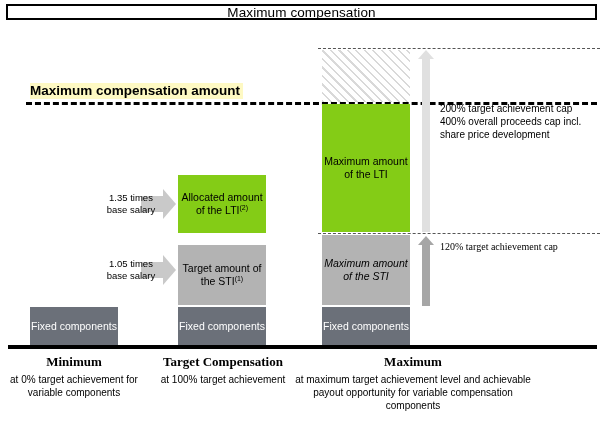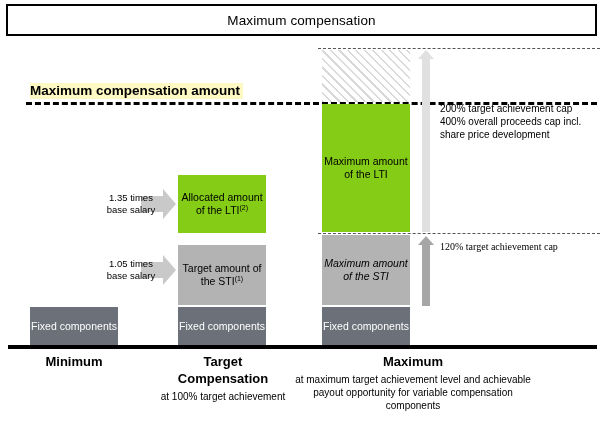--- a/index.html
+++ b/index.html
@@ -18,21 +18,21 @@
     background: #ffffff;
     overflow: hidden;
   }
 
   
   .title-box {
     position: absolute;
     left: 6px;
     top: 4px;
     width: 591px;
-    height: 32px;
+    height: 16px;
     border: 2px solid #000000;
     background: #ffffff;
     box-sizing: border-box;
     display: flex;
     align-items: center;
     justify-content: center;
   }
   .title-box .title-text {
     font-size: 13.5px;
     color: #000000;
@@ -181,20 +181,21 @@
   .caption {
     position: absolute;
     text-align: center;
     line-height: 1.3;
   }
   .caption .cap-title {
     display: block;
     font-size: 13px;
     font-weight: bold;
     margin-bottom: 2px;
+    font-family: Liberation Serif, serif;
   }
   .caption .cap-sub {
     display: block;
     font-size: 10px;
   }
 </style>
 </head>
 <body>
 
 <div id="stage">
@@ -279,20 +280,21 @@
     <span>400% overall proceeds cap incl.</span><br>
     <span>share price development</span>
   </div>
 
   <div class="cap-note" style="left:440px; top:240px;font-family:Liberation Serif, serif;">
     <span>120% target achievement cap</span>
   </div>
 
   <div class="caption" style="left:8px; top:354px; width:132px;">
     <span class="cap-title">Minimum</span>
+    <span class="cap-sub">at 0% target achievement for variable components</span>
   </div>
 
   <div class="caption" style="left:160px; top:354px; width:126px;">
     <span class="cap-title">Target Compensation</span>
     <span class="cap-sub">at 100% target achievement</span>
   </div>
 
   <div class="caption" style="left:288px; top:354px; width:250px;">
     <span class="cap-title">Maximum</span>
     <span class="cap-sub">at maximum target achievement level and achievable payout opportunity for variable compensation components</span>

